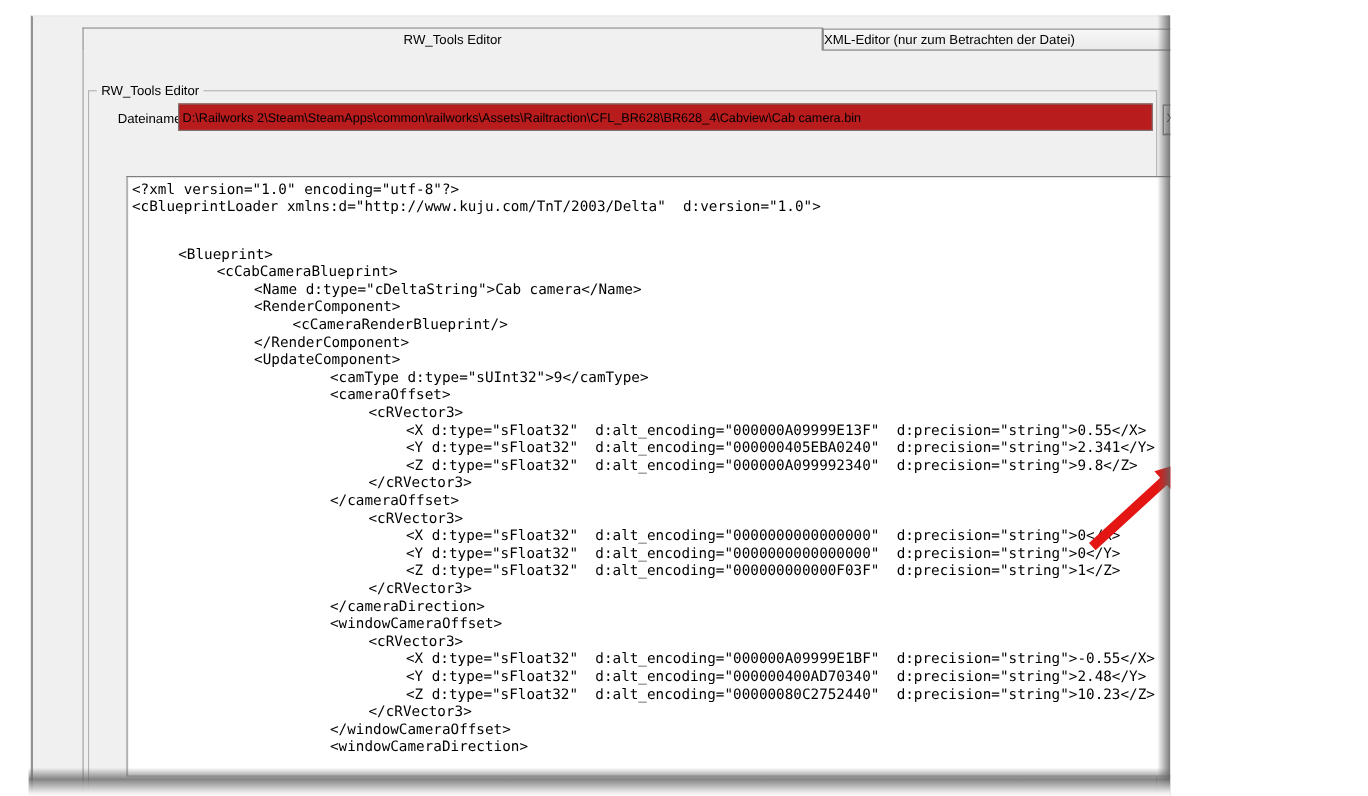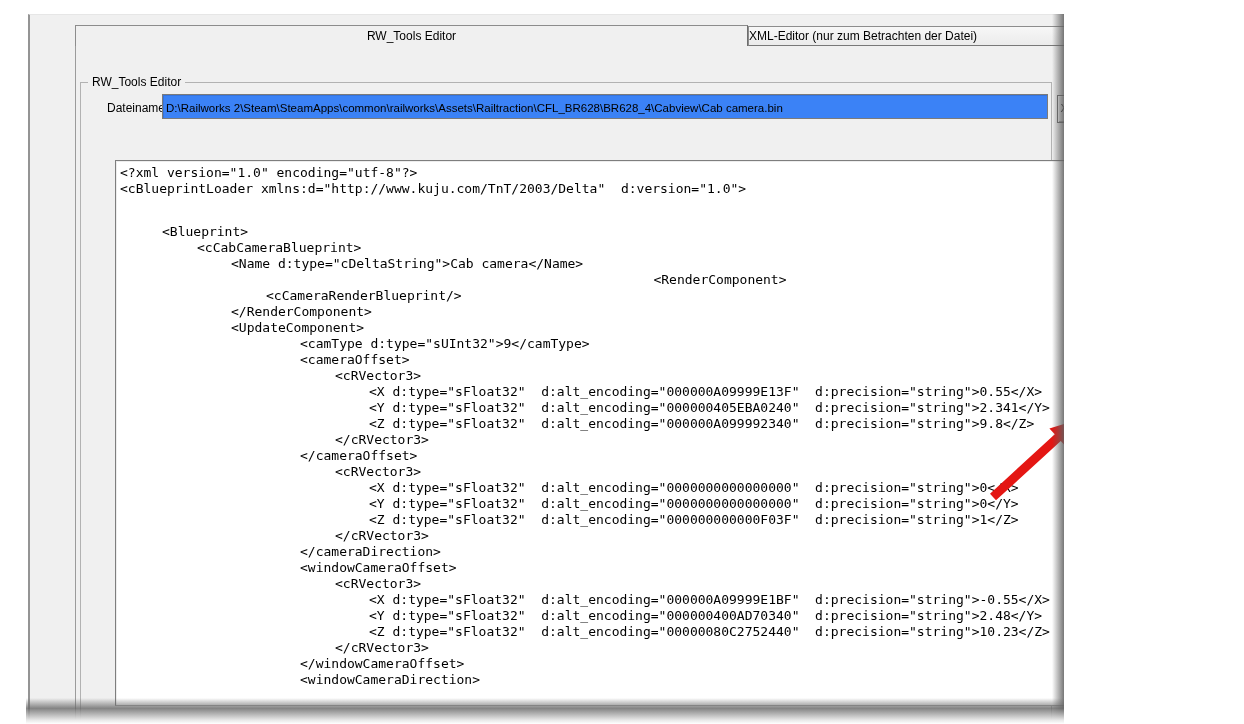--- a/index.html
+++ b/index.html
@@ -18,21 +18,21 @@
                 text-align:left;padding-right:26px;line-height:18px;}
   .panel-left-line{position:absolute;left:75px;top:46px;bottom:0;width:0;
                    border-left:1px solid #9b9b9b;z-index:1;}
   
   .groupbox{position:absolute;left:80px;top:82px;right:12px;bottom:-6px;
             border:1px solid #b2b2b2;z-index:1;}
   .groupbox-label{position:absolute;left:88px;top:76px;background:#f0f0f0;
                   padding:0 4px;font-size:12px;line-height:12px;z-index:2;}
   .filename-label{position:absolute;left:107px;top:101px;font-size:12px;z-index:2;}
   .filename-input{position:absolute;left:162px;top:94px;width:886px;height:25px;
-                  box-sizing:border-box;background:#3b82f6;border:1px solid #7b7b7b;
+                  box-sizing:border-box;background:#b91c1c;border:1px solid #7b7b7b;
                   box-shadow:inset 1px 1px 0 rgba(0,0,0,0.10);
                   font-family:"Liberation Sans",sans-serif;font-size:11.5px;
                   padding:2px 3px 0 3px;color:#000;z-index:2;outline:none;}
   .btn{position:absolute;box-sizing:border-box;height:28px;top:95px;background:#f0f0f0;
        border:1px solid #6d6d6d;box-shadow:inset 1px 1px 0 #ffffff,inset -1px -1px 0 #a8a8a8;
        font-size:11px;z-index:2;cursor:default;}
   .btn1{left:1057px;width:77px;text-align:center;line-height:25px;}
   .btn2{left:1140px;width:112px;text-align:left;padding-left:22px;line-height:25px;}
   
   .textbox{position:absolute;left:115px;top:160px;width:1097px;height:546px;box-sizing:border-box;
@@ -72,21 +72,21 @@
   <div class="btn btn1">XML encoding</div>
   <div class="btn btn2">Schrift ände</div>
 
   <div class="textbox">
     <div class="code">
         <div class="code-line" style="padding-left: 0px;">&lt;?xml version="1.0" encoding="utf-8"?&gt;</div>
         <div class="code-line" style="padding-left: 0px;">&lt;cBlueprintLoader xmlns:d="http://www.kuju.com/TnT/2003/Delta"  d:version="1.0"&gt;</div>
         <div class="code-line" style="padding-left: 42px; margin-top: 27px;">&lt;Blueprint&gt;</div>
         <div class="code-line" style="padding-left: 77px;">&lt;cCabCameraBlueprint&gt;</div>
         <div class="code-line" style="padding-left: 111px;">&lt;Name d:type="cDeltaString"&gt;Cab camera&lt;/Name&gt;</div>
-        <div class="code-line" style="padding-left: 111px; text-align: center;">&lt;RenderComponent&gt;</div>
+        <div class="code-line" style="padding-left: 111px;">&lt;RenderComponent&gt;</div>
         <div class="code-line" style="padding-left: 146px;">&lt;cCameraRenderBlueprint/&gt;</div>
         <div class="code-line" style="padding-left: 111px;">&lt;/RenderComponent&gt;</div>
         <div class="code-line" style="padding-left: 111px;">&lt;UpdateComponent&gt;</div>
         <div class="code-line" style="padding-left: 180px;">&lt;camType d:type="sUInt32"&gt;9&lt;/camType&gt;</div>
         <div class="code-line" style="padding-left: 180px;">&lt;cameraOffset&gt;</div>
         <div class="code-line" style="padding-left: 215px;">&lt;cRVector3&gt;</div>
         <div class="code-line" style="padding-left: 249px;">&lt;X d:type="sFloat32"  d:alt_encoding="000000A09999E13F"  d:precision="string"&gt;0.55&lt;/X&gt;</div>
         <div class="code-line" style="padding-left: 249px;">&lt;Y d:type="sFloat32"  d:alt_encoding="000000405EBA0240"  d:precision="string"&gt;2.341&lt;/Y&gt;</div>
         <div class="code-line" style="padding-left: 249px;">&lt;Z d:type="sFloat32"  d:alt_encoding="000000A099992340"  d:precision="string"&gt;9.8&lt;/Z&gt;</div>
         <div class="code-line" style="padding-left: 215px;">&lt;/cRVector3&gt;</div>

